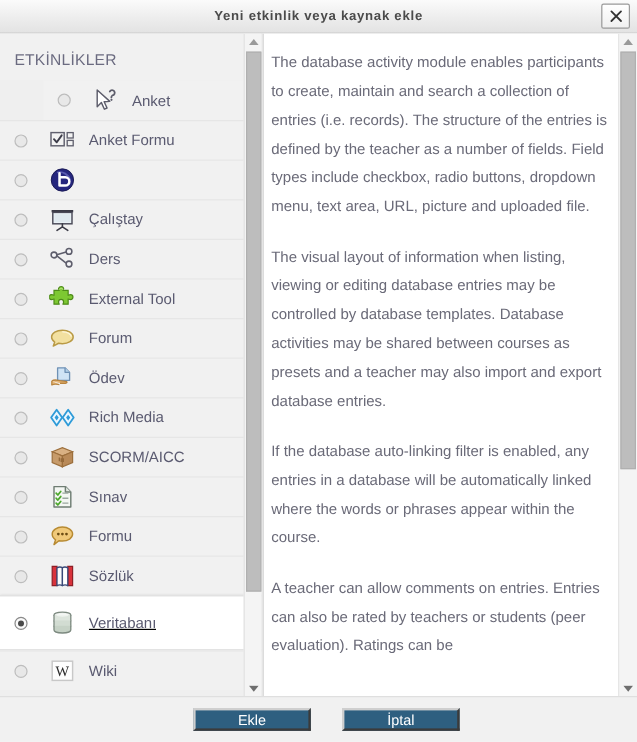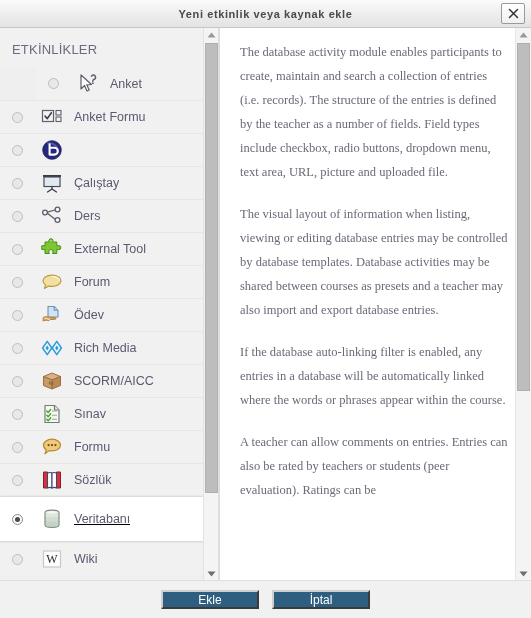--- a/index.html
+++ b/index.html
@@ -181,22 +181,21 @@
 
   
   .right-pane {
     position: relative;
     flex: 1 1 auto;
     background: #ffffff;
     overflow: hidden;
     border-left: 1px solid #dcdcdc;
   }
   .desc-content {
-    padding: 12px 22px 10px 20px;
-    font-family: Liberation Serif, serif;
+    padding: 12px 22px 10px 6px;
   }
   .desc-content p {
     margin: 0 0 18px 0;
     font-size: 12.5px;
     line-height: 24px;
     color: #6a6a78;
   }
   .right-scrollbar-wrap {
     position: absolute;
     top: 0; right: 0; bottom: 0;
@@ -230,20 +229,21 @@
     border-bottom-color: #8f8f8f;
     color: #ffffff;
     font-size: 12px;
     font-family: "Liberation Sans", sans-serif;
     display: flex;
     align-items: center;
     justify-content: center;
     cursor: pointer;
     padding: 0 10px;
     line-height: 1;
+    margin-left: 13px;
   }
 </style>
 </head>
 <body>
 
 <div id="dialog">
 
   <div class="titlebar">
     <div class="titlebar-title">Yeni etkinlik veya kaynak ekle</div>
     <div class="close-btn">

